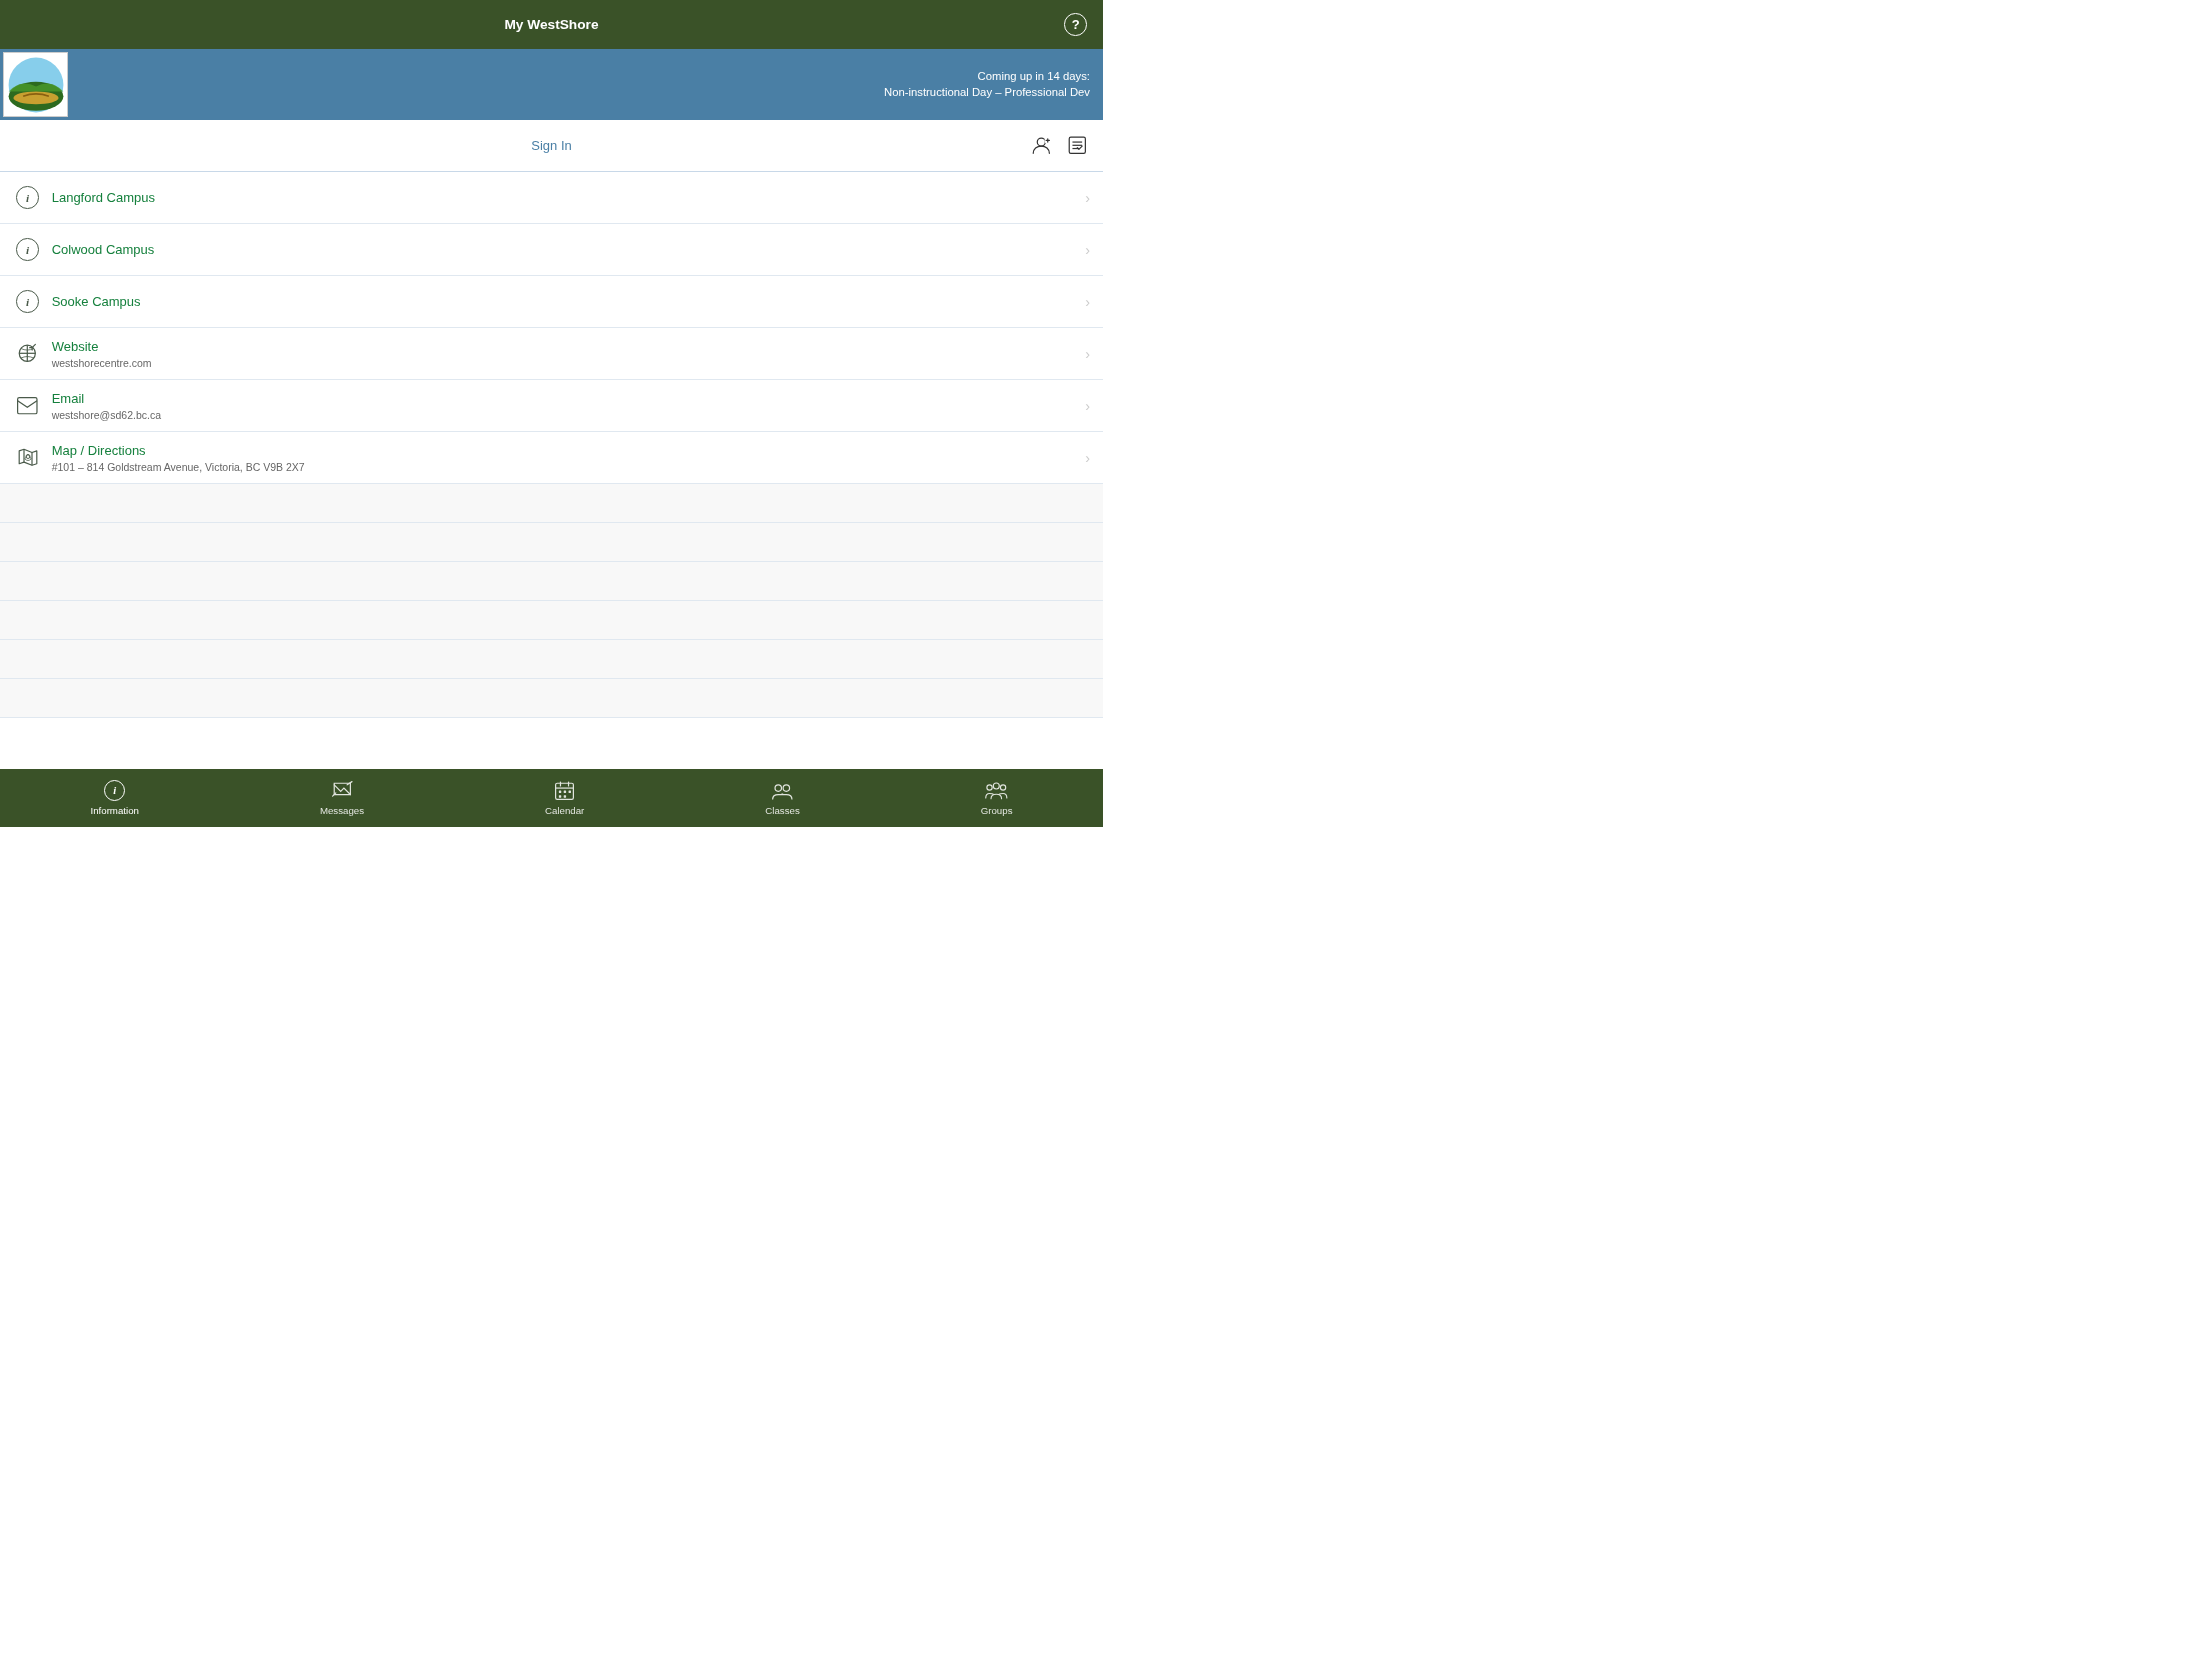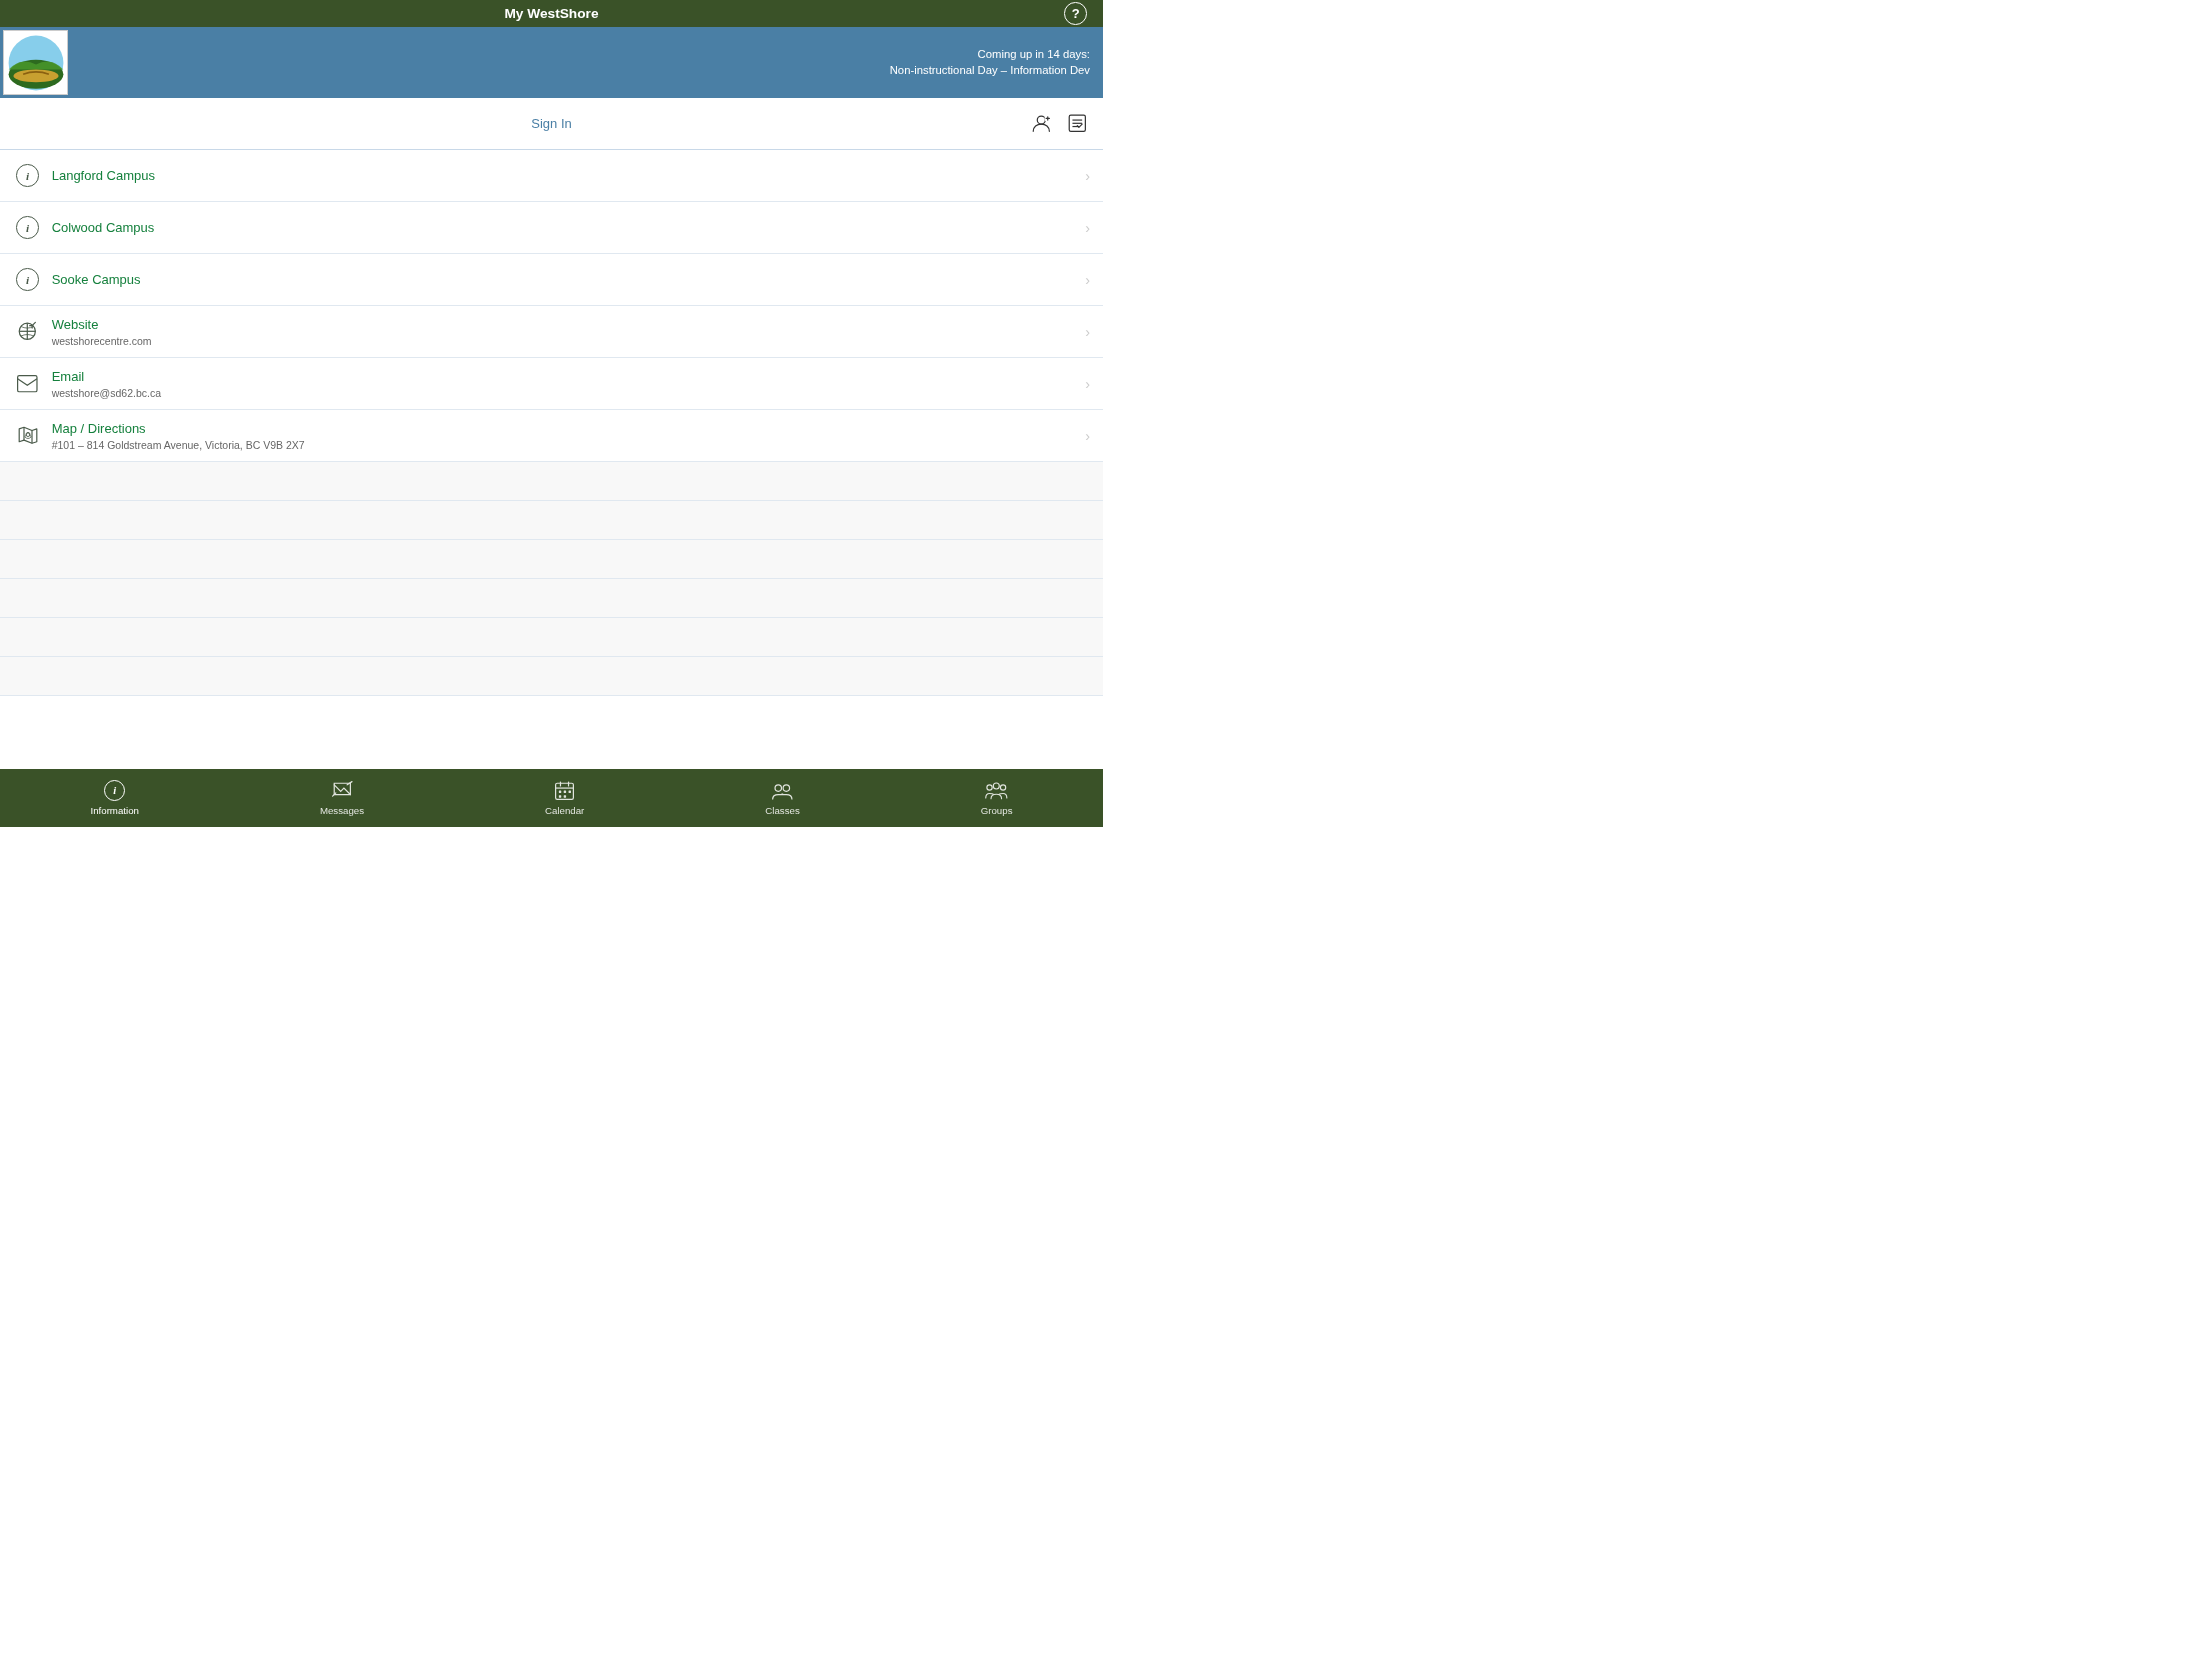--- a/index.html
+++ b/index.html
@@ -10,21 +10,21 @@
       width: 1103px;
       height: 827px;
       overflow: hidden;
       display: flex;
       flex-direction: column;
     }
 
     
     .top-bar {
       background: #3a5228;
-      height: 27px;
+      height: 49px;
       display: flex;
       align-items: center;
       justify-content: center;
       position: relative;
       flex-shrink: 0;
     }
     .top-bar-title {
       color: #ffffff;
       font-size: 13.7px;
       font-weight: 600;
@@ -243,21 +243,21 @@
       <circle cx="36" cy="36" r="34" fill="#87ceeb"></circle>
       <ellipse cx="36" cy="50" rx="34" ry="18" fill="#2d6a1f"></ellipse>
       <path d="M2 44 Q18 28 36 38 Q54 28 70 44" fill="#4a9a2a" opacity="0.8"></path>
       <path d="M10 55 Q25 40 36 48 Q47 40 62 55" fill="#3a7a1a" opacity="0.9"></path>
       <ellipse cx="36" cy="52" rx="28" ry="8" fill="#c8a030"></ellipse>
       <path d="M20 50 Q36 44 52 50" stroke="#8a6010" stroke-width="2" fill="none"></path>
     </svg>
   </div>
   <div class="banner-text">
     <div>Coming up in 14 days:</div>
-    <div>Non-instructional Day – Information Dev</div>
+    <div>Non-instructional Day – Professional Dev</div>
   </div>
 </div>
 
 <div class="signin-bar">
   <a class="signin-link">Sign In</a>
   <div class="signin-icons">
     <div class="signin-icon">
       <svg width="22.6" height="22.6" viewBox="0 0 28 28" fill="none" xmlns="http://www.w3.org/2000/svg">
         <circle cx="14" cy="10" r="5" stroke="#333" stroke-width="1.5" fill="none"></circle>
         <path d="M4 24c0-5.5 4.5-9 10-9s10 3.5 10 9" stroke="#333" stroke-width="1.5" fill="none" stroke-linecap="round"></path>

